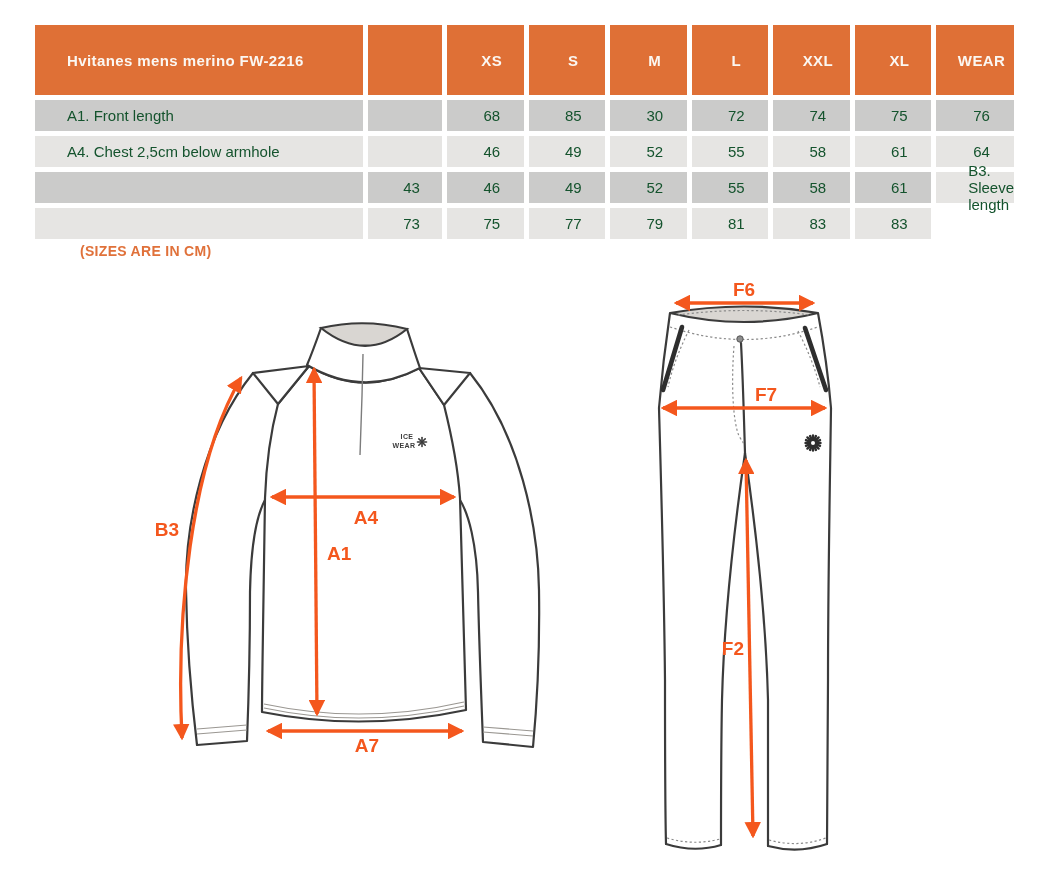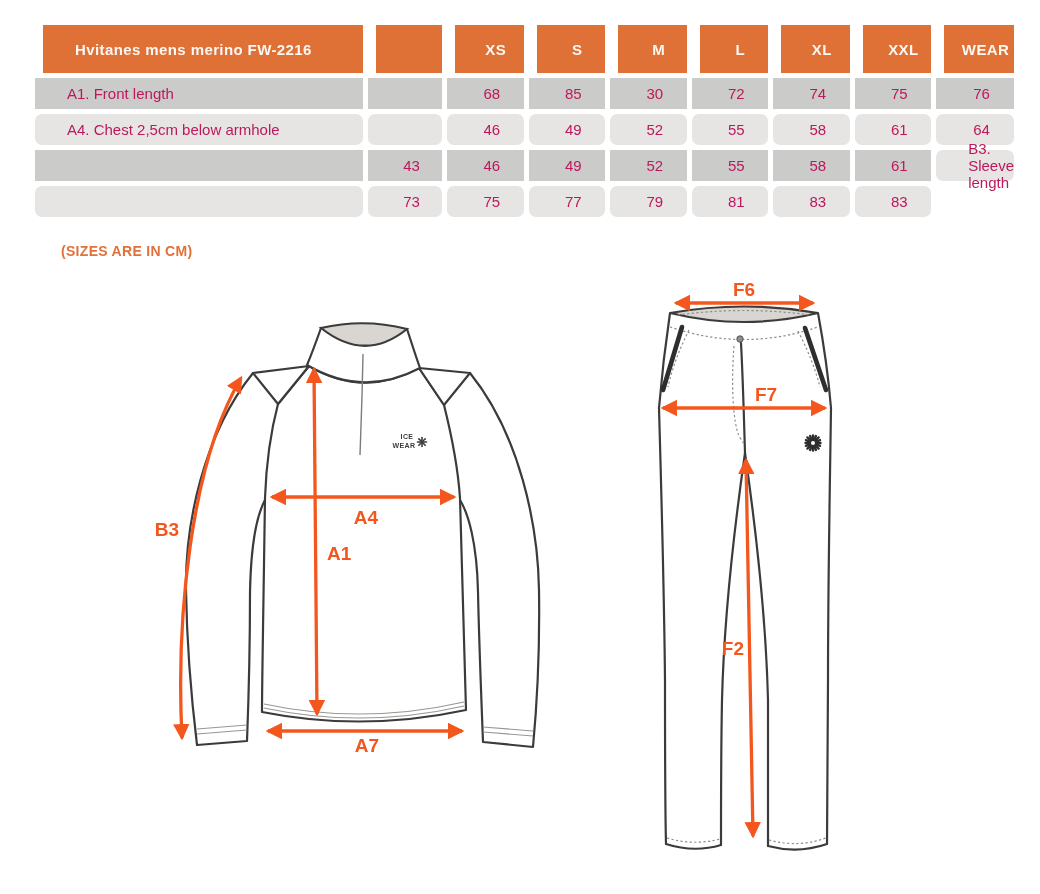--- a/index.html
+++ b/index.html
@@ -10,27 +10,27 @@
     --row-light:#e6e5e3;
     --collar:#d9d6d2;
     --line:#3b3b3b;
   }
   html,body{margin:0;padding:0;background:#fff;}
   .page{position:relative;width:1040px;height:894px;background:#fff;overflow:hidden;
         font-family:"Liberation Sans",sans-serif;}
   .size-table{position:absolute;left:35px;top:25px;width:979px;display:grid;
         grid-template-columns:328px 74px repeat(7,1fr);gap:5px;}
   .cell{display:flex;align-items:center;justify-content:center;padding-left:13px;}
-  .head{background:var(--orange);color:#fbf7f2;font-weight:bold;height:48px;
-        font-size:15px;letter-spacing:.4px;margin-left:8px;}
+  .head{background:var(--orange);color:#fbf7f2;font-weight:bold;height:70px;
+        font-size:15px;letter-spacing:.4px;}
   .first{justify-content:flex-start;padding-left:32px;}
-  .data{height:31px;font-size:15px;color:#be185d;}
+  .data{height:31px;font-size:15px;color:#14532d;}
   .dark{background:var(--row-dark);}
-  .light{background:var(--row-light);border-radius:7px;}
-  .note{position:absolute;left:61px;top:243px;color:var(--note-orange);
+  .light{background:var(--row-light);}
+  .note{position:absolute;left:80px;top:243px;color:var(--note-orange);
         font-size:14px;font-weight:bold;letter-spacing:.3px;}
   svg{position:absolute;left:0;top:270px;}
   .outline{fill:#fff;stroke:var(--line);stroke-width:2.2;stroke-linejoin:round;stroke-linecap:round;}
   .openline{fill:none;stroke:var(--line);stroke-width:2.2;stroke-linejoin:round;stroke-linecap:round;}
   .thin{fill:none;stroke:#9a9792;stroke-width:1.2;}
   .zip{fill:none;stroke:#7c7c7c;stroke-width:1.4;}
   .dotted{fill:none;stroke:#8b8b8b;stroke-width:1.2;stroke-dasharray:2.2 2.4;}
   .pocket{fill:none;stroke:#2e2e2e;stroke-width:4.6;stroke-linecap:round;}
   .collar-fill{fill:var(--collar);stroke:var(--line);stroke-width:2.2;}
   .arrow{fill:none;stroke:var(--arrow);stroke-width:3.3;}
@@ -46,22 +46,22 @@
 
 <div class="page">
 
   <div class="size-table">
       <div class="cell head first">Hvitanes mens merino FW-2216</div>
       <div class="cell head"></div>
       <div class="cell head">XS</div>
       <div class="cell head">S</div>
       <div class="cell head">M</div>
       <div class="cell head">L</div>
+      <div class="cell head">XXL</div>
       <div class="cell head">XL</div>
-      <div class="cell head">XXL</div>
       <div class="cell head">WEAR</div>
       <div class="cell data dark first">A1. Front length</div>
       <div class="cell data dark"></div>
       <div class="cell data dark">68</div>
       <div class="cell data dark">85</div>
       <div class="cell data dark">30</div>
       <div class="cell data dark">72</div>
       <div class="cell data dark">74</div>
       <div class="cell data dark">75</div>
       <div class="cell data dark">76</div>

